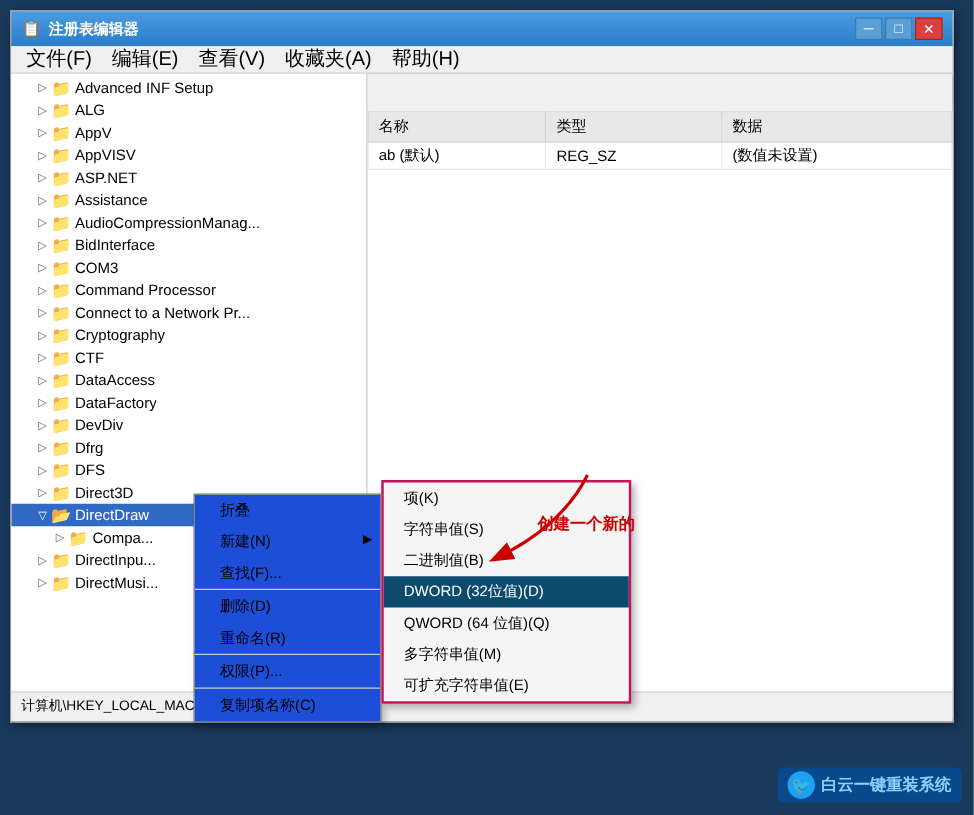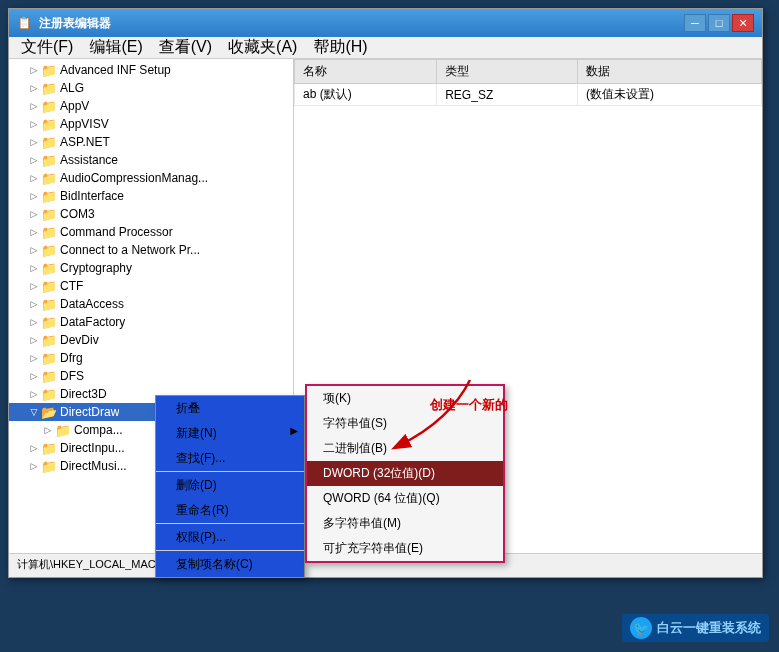--- a/index.html
+++ b/index.html
@@ -146,20 +146,21 @@
 
     
     .indent-1 { padding-left: 18px; }
     .indent-2 { padding-left: 32px; }
 
     
     .right-panel {
       flex: 1;
       background: white;
       overflow: auto;
+      margin-top: 30px;
     }
 
     .registry-table {
       width: 100%;
       border-collapse: collapse;
     }
 
     .registry-table th {
       background: #e8e8e8;
       border: 1px solid #ccc;
@@ -231,28 +232,28 @@
       min-width: 200px;
     }
 
     .submenu-item {
       padding: 4px 16px;
       cursor: pointer;
       font-size: 12px;
       white-space: nowrap;
     }
     .submenu-item.highlighted {
-      background: #7f1d1d;
+      background: #0c4a6e;
       color: white;
     }
 
     
     .annotation-arrow {
       position: absolute;
-      top: 396px;
+      top: 410px;
       left: 430px;
       color: #cc0000;
       font-size: 13px;
       font-weight: bold;
       z-index: 200;
     }
 
     
     .svg-arrow {
       position: absolute;

